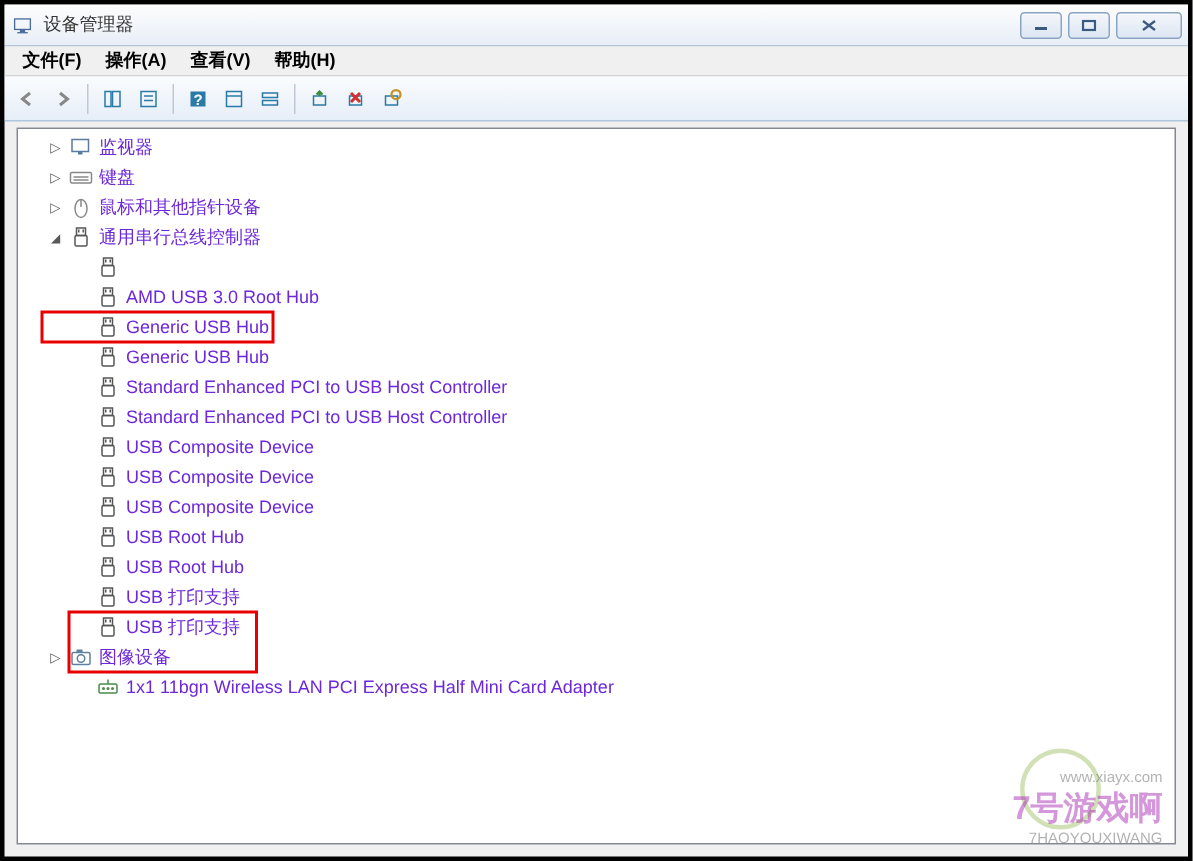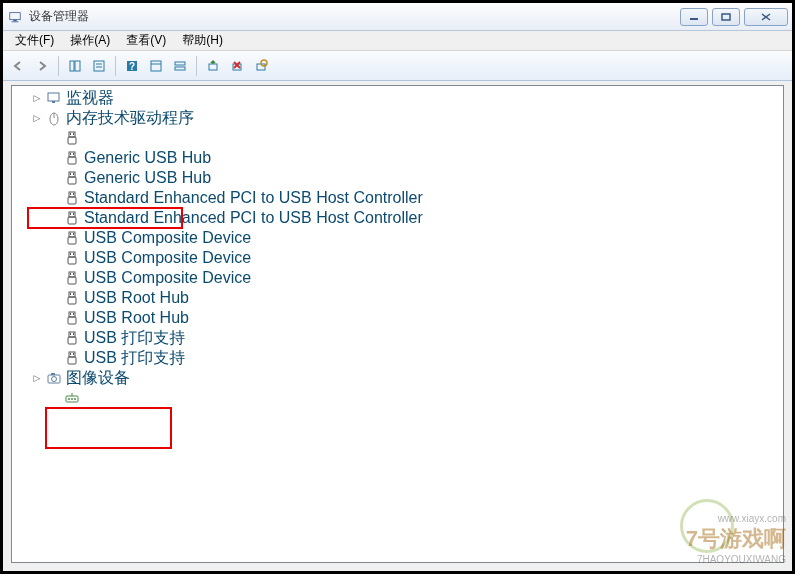--- a/index.html
+++ b/index.html
@@ -8,21 +8,21 @@
 
 
 .titlebar { height: 28px; background: linear-gradient(#fdfdfe, #e8eef7); display: flex; align-items: center; padding: 0 4px; border-bottom: 1px solid #b8c6d9; }
 .titlebar-icon { width: 16px; height: 16px; margin-right: 6px; display: inline-flex; align-items: center; justify-content: center; }
 .titlebar-text { flex: 1; font-size: 12px; color: #333; }
 .win-controls { display: flex; gap: 4px; }
 .win-btn { width: 28px; height: 18px; border: 1px solid #8ba3c2; border-radius: 3px; background: linear-gradient(#f4f7fb, #dce6f2); display: flex; align-items: center; justify-content: center; font-size: 10px; color: #3a5a82; cursor: default; }
 .win-btn.close { width: 44px; }
 
 
-.menubar { height: 20px; background: #f0f0f0; display: flex; align-items: center; padding: 0 4px; border-bottom: 1px solid #d4d4d4; }
+.menubar { height: 20px; background: #f0f0f0; display: flex; align-items: center; padding: 0 4px; border-bottom: 1px solid #d4d4d4; font-weight: bold; }
 .menu-item { padding: 2px 8px; font-size: 12px; color: #000; cursor: default; }
 
 
 .toolbar { height: 30px; background: linear-gradient(#fafcfe, #e6eef8); display: flex; align-items: center; padding: 0 4px; border-bottom: 1px solid #b0c4de; gap: 2px; }
 .tool-btn { width: 22px; height: 22px; display: flex; align-items: center; justify-content: center; cursor: default; border: 1px solid transparent; border-radius: 2px; }
 .tool-sep { width: 1px; height: 20px; background: #c0c8d4; margin: 0 3px; }
 
 
 .tree-area { position: absolute; top: 82px; left: 8px; right: 8px; bottom: 8px; background: #fff; border: 1px solid #828790; overflow: hidden; }
 .tree-scroll { position: absolute; inset: 0; overflow-y: auto; padding: 2px 0; }
@@ -30,27 +30,27 @@
 .tree-scroll::-webkit-scrollbar-track { background: #f0f0f0; }
 .tree-scroll::-webkit-scrollbar-thumb { background: #cdcdcd; border: 1px solid #a0a0a0; }
 
 .tree-node { display: flex; align-items: center; height: 20px; white-space: nowrap; }
 .tree-indent { display: inline-block; width: 18px; height: 20px; position: relative; }
 .tree-expander { width: 14px; height: 14px; display: inline-flex; align-items: center; justify-content: center; cursor: default; margin-right: 2px; font-size: 9px; color: #666; }
 .tree-expander.collapsed::before { content: "▷"; }
 .tree-expander.expanded::before { content: "◢"; color: #595959; font-size: 8px; }
 .tree-expander.none { visibility: hidden; }
 .tree-icon { width: 16px; height: 16px; margin-right: 4px; display: inline-flex; align-items: center; justify-content: center; }
-.tree-label { font-size: 16px; color: #0c4a6e; }
+.tree-label { font-size: 12px; color: #6d28d9; }
 
 .highlight-box { border: 2px solid #e80000; position: absolute; pointer-events: none; }
 
 
-.watermark { position: absolute; right: 6px; bottom: 6px; opacity: 0.45; pointer-events: none; text-align: right; }
-.watermark .big { font-size: 22px; font-weight: bold; color: #a16207; margin-left: 29px; }
+.watermark { position: absolute; right: 17px; bottom: 6px; opacity: 0.45; pointer-events: none; text-align: right; }
+.watermark .big { font-size: 22px; font-weight: bold; color: #a21caf; margin-left: 29px; }
 .watermark .small { font-size: 10px; color: #555; }
 .watermark-circle { width: 54px; height: 54px; border-radius: 50%; border: 3px solid #7aa62a; position: absolute; right: 58px; bottom: 18px; opacity: 0.35; }
 
 
 svg { display: block; }
 </style>
 </head>
 <body>
 
 <div class="window">
@@ -168,38 +168,77 @@
               <rect x="6" y="11" width="3" height="2" fill="#5a7aa0"></rect>
             </svg>
           </span>
           <span class="tree-label">监视器</span>
         </div>
         <div class="tree-node">
           <span class="tree-indent"></span>
           <span class="tree-expander collapsed"></span>
           <span class="tree-icon">
             <svg width="16" height="16">
+              <rect x="1" y="5" width="14" height="7" rx="1" fill="none" stroke="#888"></rect>
+              <line x1="3" y1="8" x2="13" y2="8" stroke="#888"></line>
+              <line x1="3" y1="10" x2="13" y2="10" stroke="#888"></line>
+            </svg>
+          </span>
+          <span class="tree-label">键盘</span>
+        </div>
+        <div class="tree-node">
+          <span class="tree-indent"></span>
+          <span class="tree-expander collapsed"></span>
+          <span class="tree-icon">
+            <svg width="16" height="16">
               <ellipse cx="8" cy="9" rx="4" ry="6" fill="none" stroke="#888"></ellipse>
               <line x1="8" y1="3" x2="8" y2="8" stroke="#888"></line>
             </svg>
           </span>
-          <span class="tree-label">内存技术驱动程序</span>
-        </div>
-        <div class="tree-node">
-          <span class="tree-indent"></span>
-          <span class="tree-indent"></span>
-          <span class="tree-expander none"></span>
-          <span class="tree-icon">
-            <svg width="16" height="16">
-              <rect x="5" y="2" width="6" height="5" fill="none" stroke="#555"></rect>
-              <rect x="4" y="7" width="8" height="7" rx="1" fill="none" stroke="#555"></rect>
-              <rect x="6" y="3" width="1" height="2" fill="#555"></rect>
-              <rect x="9" y="3" width="1" height="2" fill="#555"></rect>
-            </svg>
-          </span>
+          <span class="tree-label">鼠标和其他指针设备</span>
+        </div>
+        <div class="tree-node">
+          <span class="tree-indent"></span>
+          <span class="tree-expander expanded"></span>
+          <span class="tree-icon">
+            <svg width="16" height="16">
+              <rect x="5" y="2" width="6" height="5" fill="none" stroke="#555"></rect>
+              <rect x="4" y="7" width="8" height="7" rx="1" fill="none" stroke="#555"></rect>
+              <rect x="6" y="3" width="1" height="2" fill="#555"></rect>
+              <rect x="9" y="3" width="1" height="2" fill="#555"></rect>
+            </svg>
+          </span>
+          <span class="tree-label">通用串行总线控制器</span>
+        </div>
+        <div class="tree-node">
+          <span class="tree-indent"></span>
+          <span class="tree-indent"></span>
+          <span class="tree-expander none"></span>
+          <span class="tree-icon">
+            <svg width="16" height="16">
+              <rect x="5" y="2" width="6" height="5" fill="none" stroke="#555"></rect>
+              <rect x="4" y="7" width="8" height="7" rx="1" fill="none" stroke="#555"></rect>
+              <rect x="6" y="3" width="1" height="2" fill="#555"></rect>
+              <rect x="9" y="3" width="1" height="2" fill="#555"></rect>
+            </svg>
+          </span>
+        </div>
+        <div class="tree-node">
+          <span class="tree-indent"></span>
+          <span class="tree-indent"></span>
+          <span class="tree-expander none"></span>
+          <span class="tree-icon">
+            <svg width="16" height="16">
+              <rect x="5" y="2" width="6" height="5" fill="none" stroke="#555"></rect>
+              <rect x="4" y="7" width="8" height="7" rx="1" fill="none" stroke="#555"></rect>
+              <rect x="6" y="3" width="1" height="2" fill="#555"></rect>
+              <rect x="9" y="3" width="1" height="2" fill="#555"></rect>
+            </svg>
+          </span>
+          <span class="tree-label">AMD USB 3.0 Root Hub</span>
         </div>
         <div class="tree-node">
           <span class="tree-indent"></span>
           <span class="tree-indent"></span>
           <span class="tree-expander none"></span>
           <span class="tree-icon">
             <svg width="16" height="16">
               <rect x="5" y="2" width="6" height="5" fill="none" stroke="#555"></rect>
               <rect x="4" y="7" width="8" height="7" rx="1" fill="none" stroke="#555"></rect>
               <rect x="6" y="3" width="1" height="2" fill="#555"></rect>
@@ -366,20 +405,21 @@
           <span class="tree-expander none"></span>
           <span class="tree-icon">
             <svg width="16" height="16">
               <rect x="2" y="6" width="12" height="6" rx="1" fill="none" stroke="#4a8a4a"></rect>
               <circle cx="5" cy="9" r="1" fill="#4a8a4a"></circle>
               <circle cx="8" cy="9" r="1" fill="#4a8a4a"></circle>
               <circle cx="11" cy="9" r="1" fill="#4a8a4a"></circle>
               <line x1="8" y1="3" x2="8" y2="6" stroke="#4a8a4a"></line>
             </svg>
           </span>
+          <span class="tree-label">1x1 11bgn Wireless LAN PCI Express Half Mini Card Adapter</span>
         </div>
       </div>
     <div class="highlight-box" id="hl1" style="top: 121px; left: 15px; width: 156px; height: 22px;"></div>
     <div class="highlight-box" id="hl2" style="top: 321px; left: 33px; width: 126.703px; height: 42px;"></div>
   </div>
 
   <div class="watermark-circle"></div>
   <div class="watermark">
     <div class="small">www.xiayx.com</div>
     <div class="big">7号游戏啊</div>

